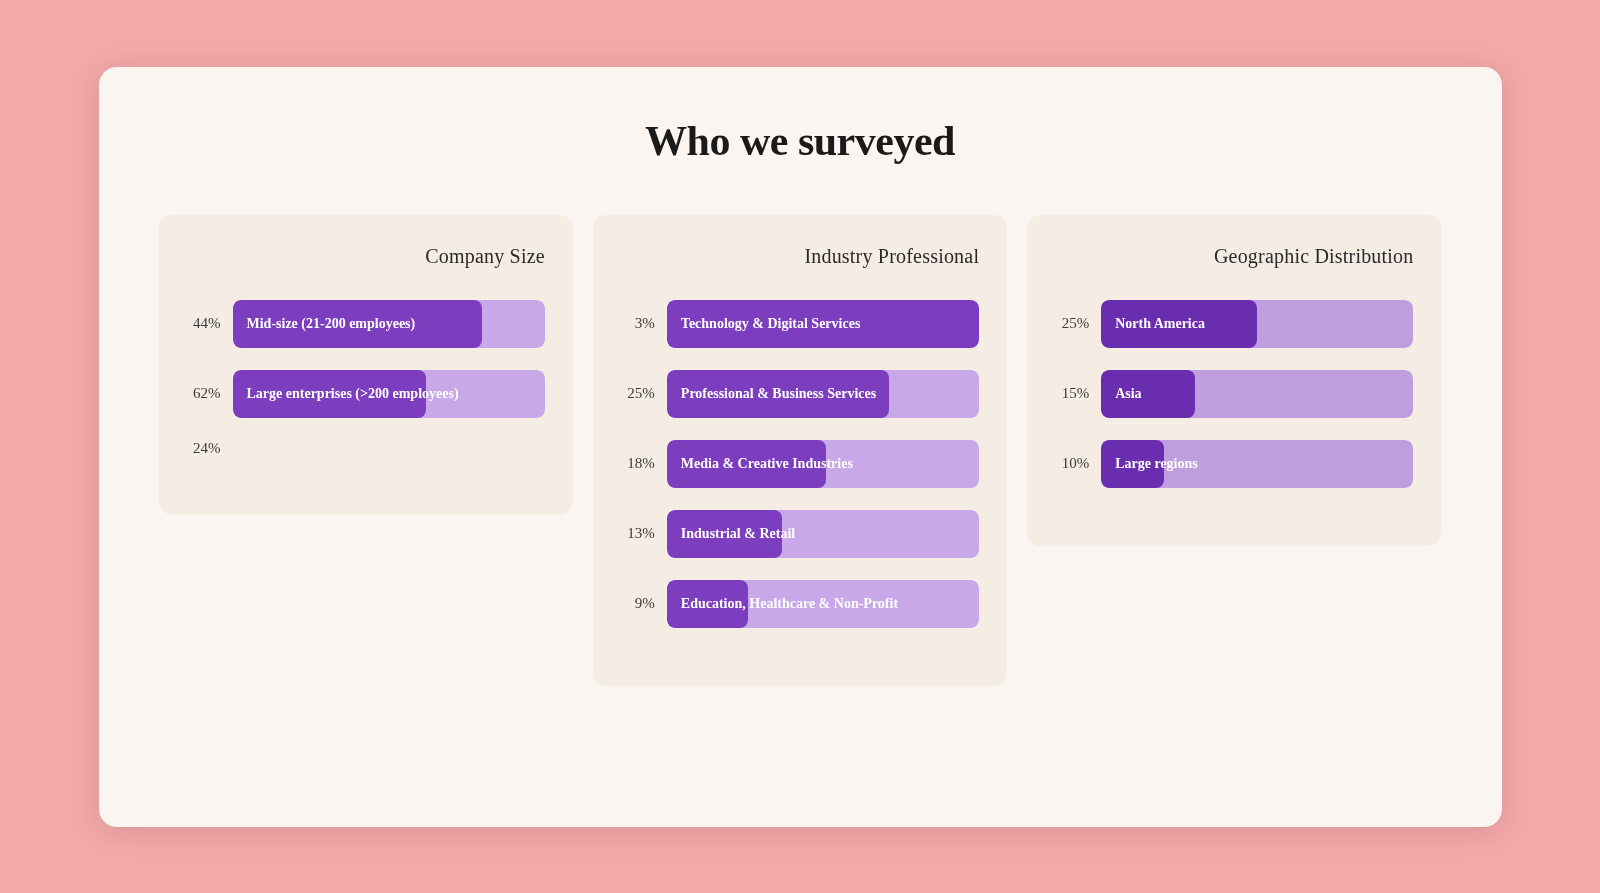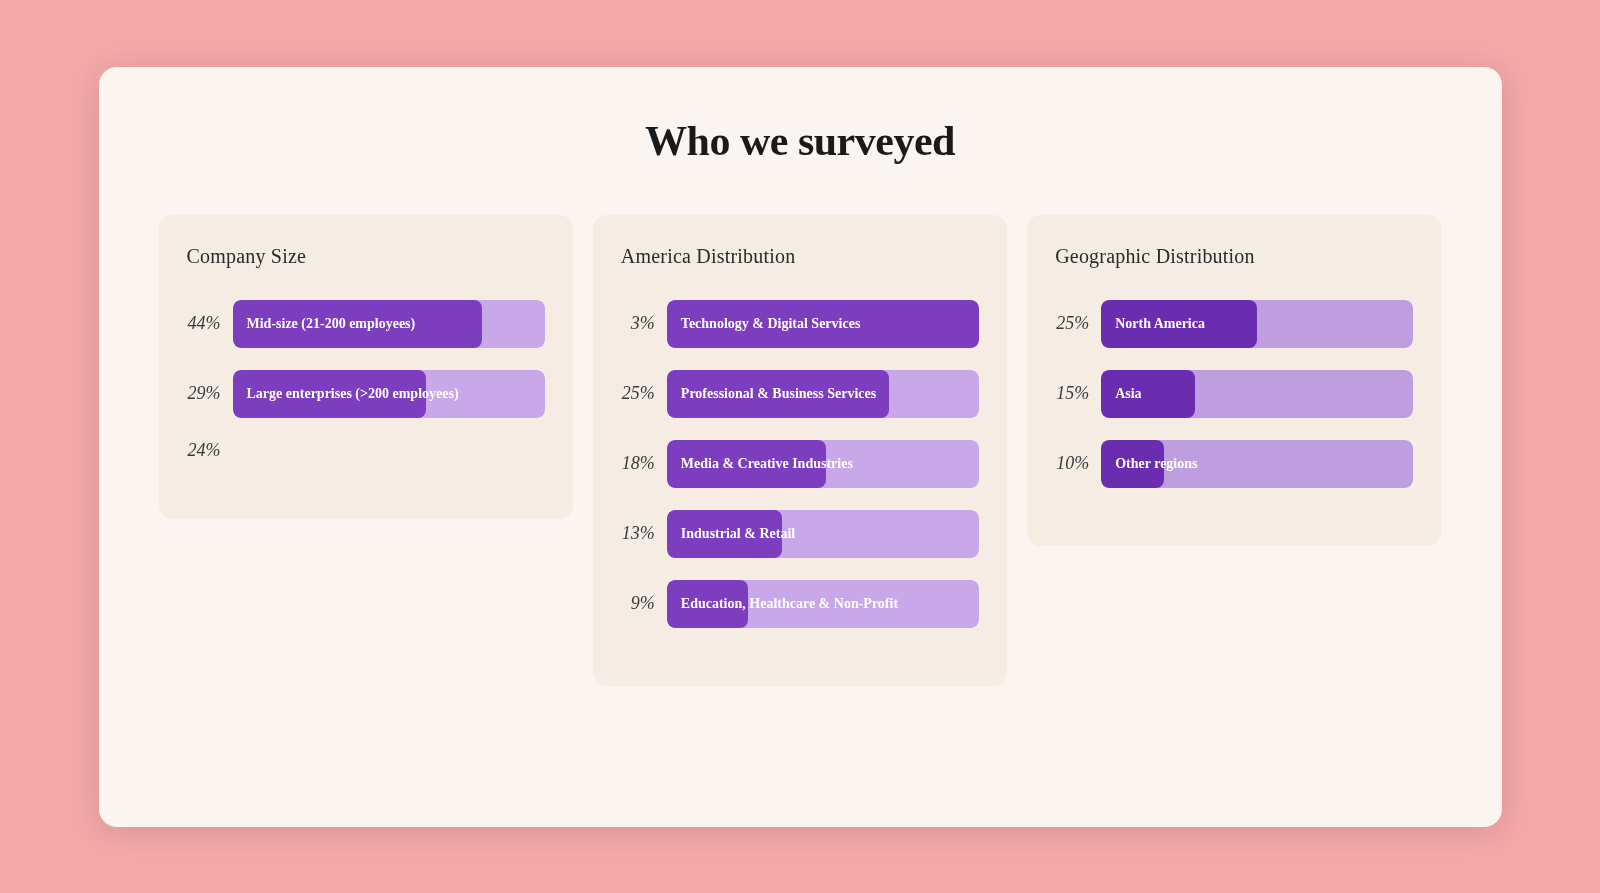--- a/index.html
+++ b/index.html
@@ -32,41 +32,40 @@
       gap: 20px;
       align-items: flex-start;
     }
     .chart-section {
       flex: 1;
       background-color: #f5ede4;
       border-radius: 14px;
       padding: 30px 28px 36px;
     }
     .section-title {
-      text-align: left;
+      text-align: right;
       font-size: 20px;
       font-weight: 500;
       color: #2a2a2a;
       margin-bottom: 32px;
       letter-spacing: 0.2px;
     }
     .bar-row {
       display: flex;
       align-items: center;
       margin-bottom: 22px;
       gap: 12px;
     }
     .bar-percent {
-      font-size: 18px;
+      font-size: 15px;
       font-weight: 500;
       color: #3a3a3a;
       width: 34px;
       text-align: right;
       flex-shrink: 0;
-      font-style: italic;
     }
     .bar-container {
       flex: 1;
       position: relative;
       height: 48px;
       border-radius: 8px;
       overflow: hidden;
     }
     .bar-bg {
       position: absolute;
@@ -114,33 +113,33 @@
         <div class="section-title">Company Size</div>
         <div class="bar-row">
           <span class="bar-percent">44%</span>
           <div class="bar-container">
             <div class="bar-bg"></div>
             <div class="bar-fill" style="width: 80%;"></div>
             <span class="bar-label">Mid-size (21-200 employees)</span>
           </div>
         </div>
         <div class="bar-row">
-          <span class="bar-percent">29%</span>
+          <span class="bar-percent">62%</span>
           <div class="bar-container">
             <div class="bar-bg"></div>
             <div class="bar-fill" style="width: 62%;"></div>
             <span class="bar-label">Large enterprises (&gt;200 employees)</span>
           </div>
         </div>
         <div class="bar-row">
           <span class="bar-percent">24%</span>
         </div>
       </div>
       <div class="chart-section">
-        <div class="section-title">America Distribution</div>
+        <div class="section-title">Industry Professional</div>
         <div class="bar-row">
           <span class="bar-percent">3%</span>
           <div class="bar-container">
             <div class="bar-bg"></div>
             <div class="bar-fill" style="width: 100%;"></div>
             <span class="bar-label">Technology &amp; Digital Services</span>
           </div>
         </div>
         <div class="bar-row">
           <span class="bar-percent">25%</span>
@@ -191,18 +190,18 @@
             <div class="bar-bg"></div>
             <div class="bar-fill" style="width: 30%;"></div>
             <span class="bar-label">Asia</span>
           </div>
         </div>
         <div class="bar-row">
           <span class="bar-percent">10%</span>
           <div class="bar-container">
             <div class="bar-bg"></div>
             <div class="bar-fill" style="width: 20%;"></div>
-            <span class="bar-label">Other regions</span>
+            <span class="bar-label">Large regions</span>
           </div>
         </div>
       </div>
     </div>
 </div>
 
 </body></html>

